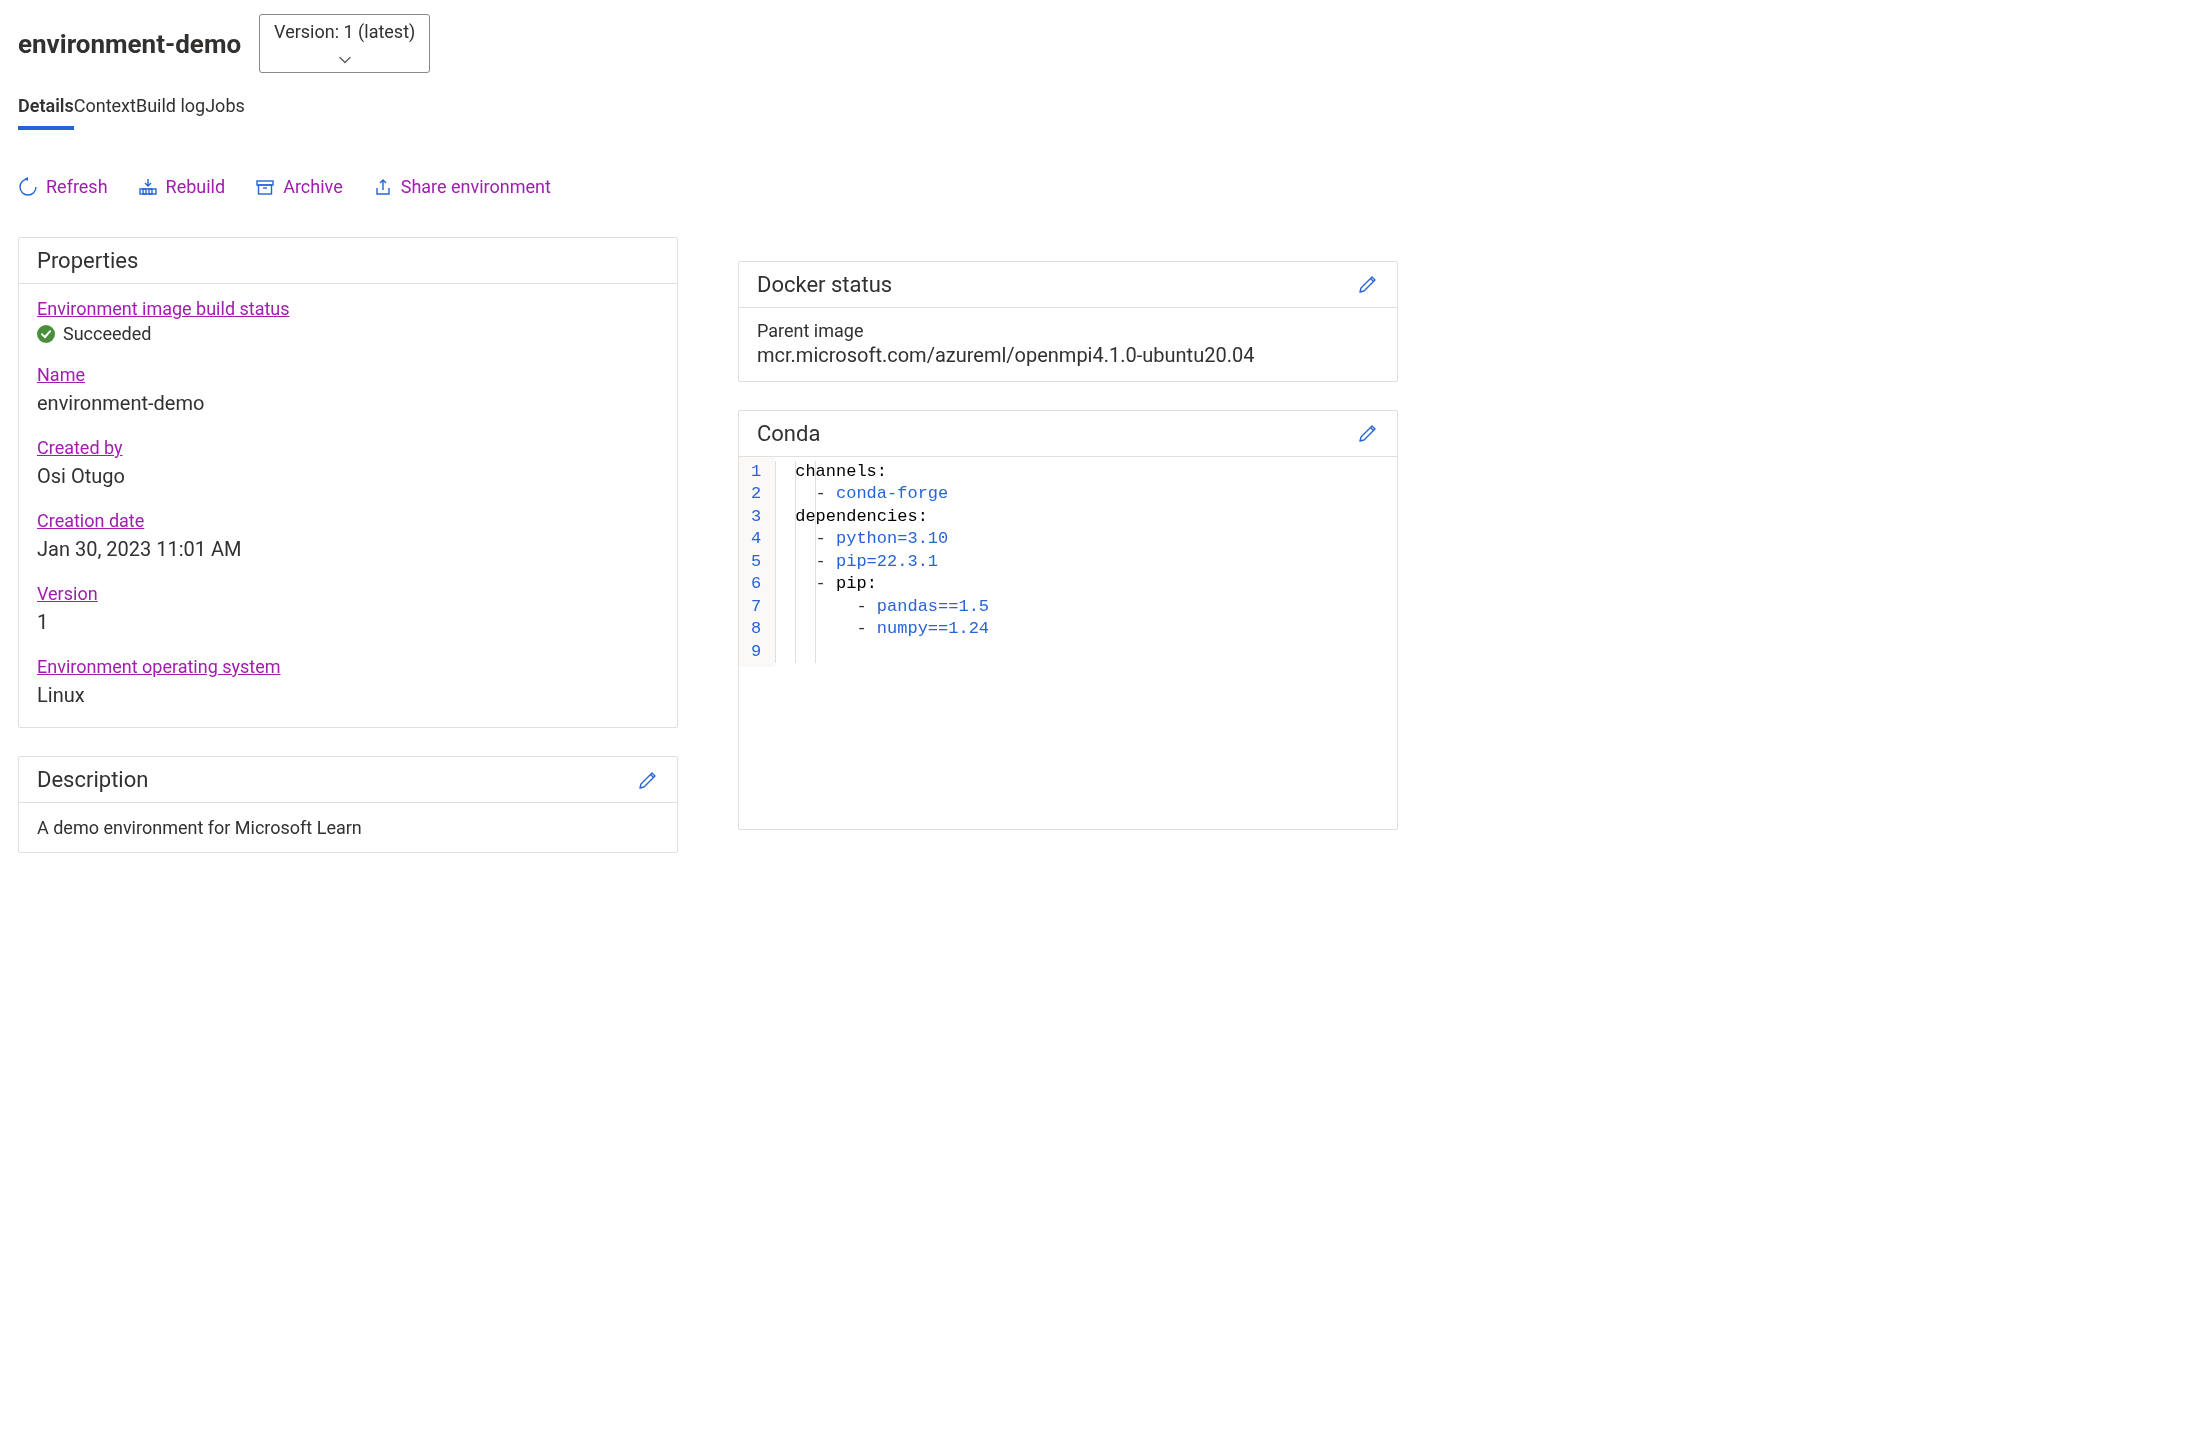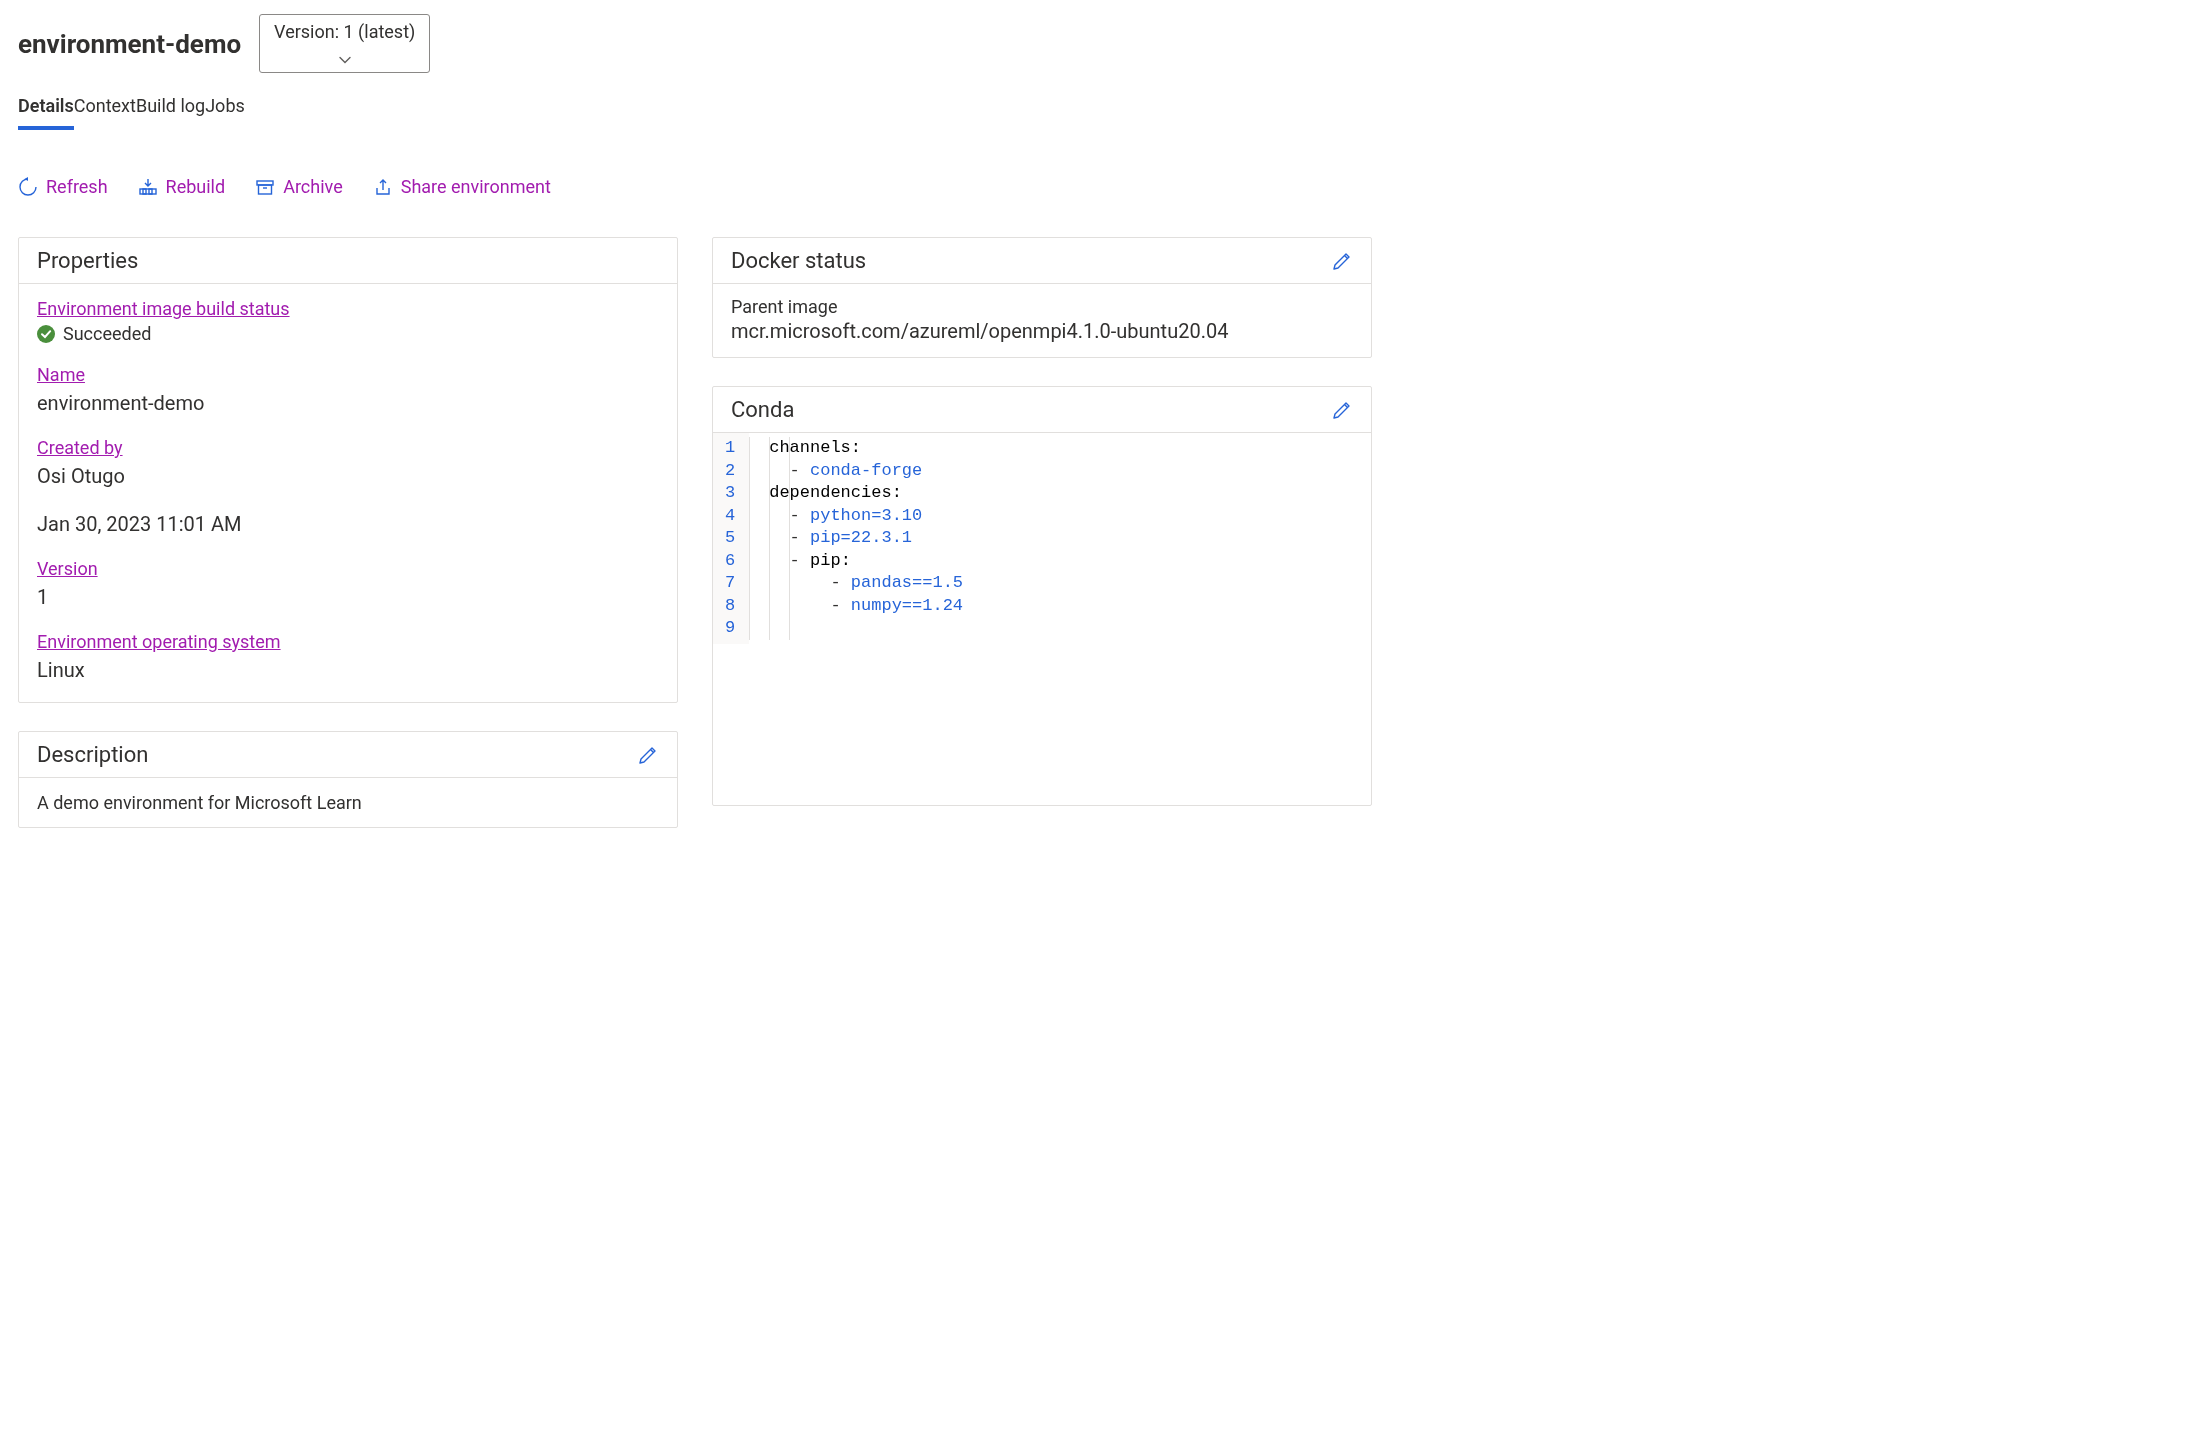--- a/index.html
+++ b/index.html
@@ -28,21 +28,21 @@
   .tab.active { font-weight: 600; border-bottom: 4px solid #2664d8; color: #323130; }
 
   
   .toolbar { display: flex; gap: 30px; margin-bottom: 40px; align-items: center; }
   .tool-btn { display: inline-flex; align-items: center; gap: 8px; font-size: 18px; color: #a21caf; cursor: pointer; margin-top: 28px; }
   .tool-btn svg { width: 20px; height: 20px; }
   .blue-stroke { stroke: #2664d8; fill: none; stroke-width: 1.4; }
   .blue-fill { fill: #2664d8; }
 
   
-  .cols { display: flex; gap: 34px; align-items: flex-start; }
+  .cols { display: flex; gap: 60px; align-items: center; }
   .col { width: 660px; display: flex; flex-direction: column; gap: 28px; }
 
   
   .card { border: 1px solid #e1dfdd; border-radius: 2px; }
   .card-head {
     display: flex; align-items: center; justify-content: space-between;
     padding: 10px 18px; border-bottom: 1px solid #e1dfdd;
   }
   .card-head h2 { font-size: 22px; font-weight: 400; }
   .card-body { padding: 14px 18px 18px; }
@@ -150,20 +150,21 @@
         </div>
         <div class="prop-group">
           <div class="prop-label">Name</div>
           <div class="prop-value">environment-demo</div>
         </div>
         <div class="prop-group">
           <div class="prop-label">Created by</div>
           <div class="prop-value">Osi Otugo</div>
         </div>
         <div class="prop-group">
+          <div class="prop-label">Creation date</div>
           <div class="prop-value">Jan 30, 2023 11:01 AM</div>
         </div>
         <div class="prop-group">
           <div class="prop-label">Version</div>
           <div class="prop-value">1</div>
         </div>
         <div class="prop-group">
           <div class="prop-label">Environment operating system</div>
           <div class="prop-value">Linux</div>
         </div>

